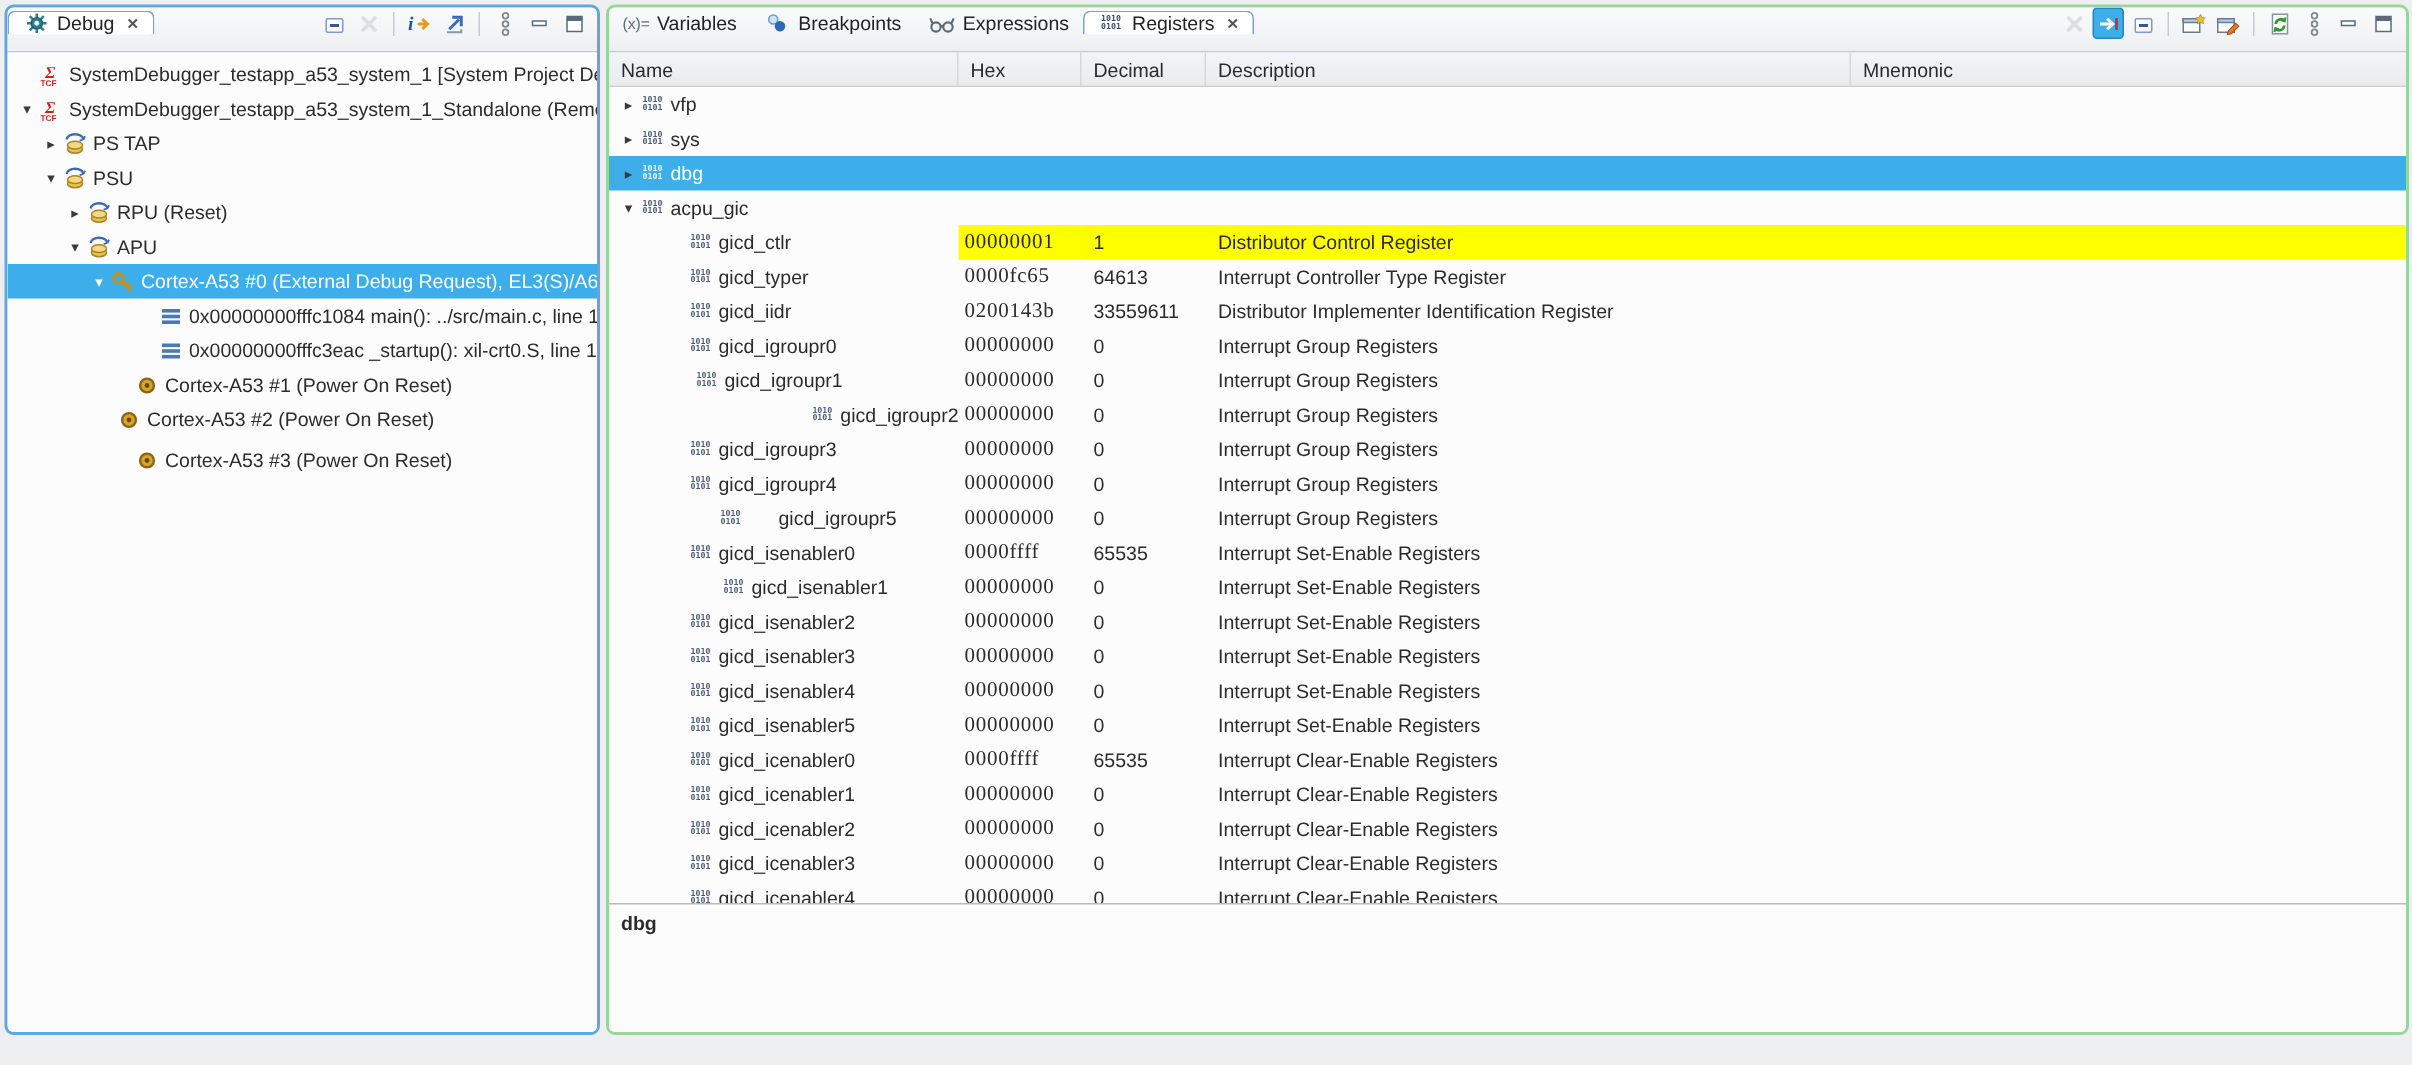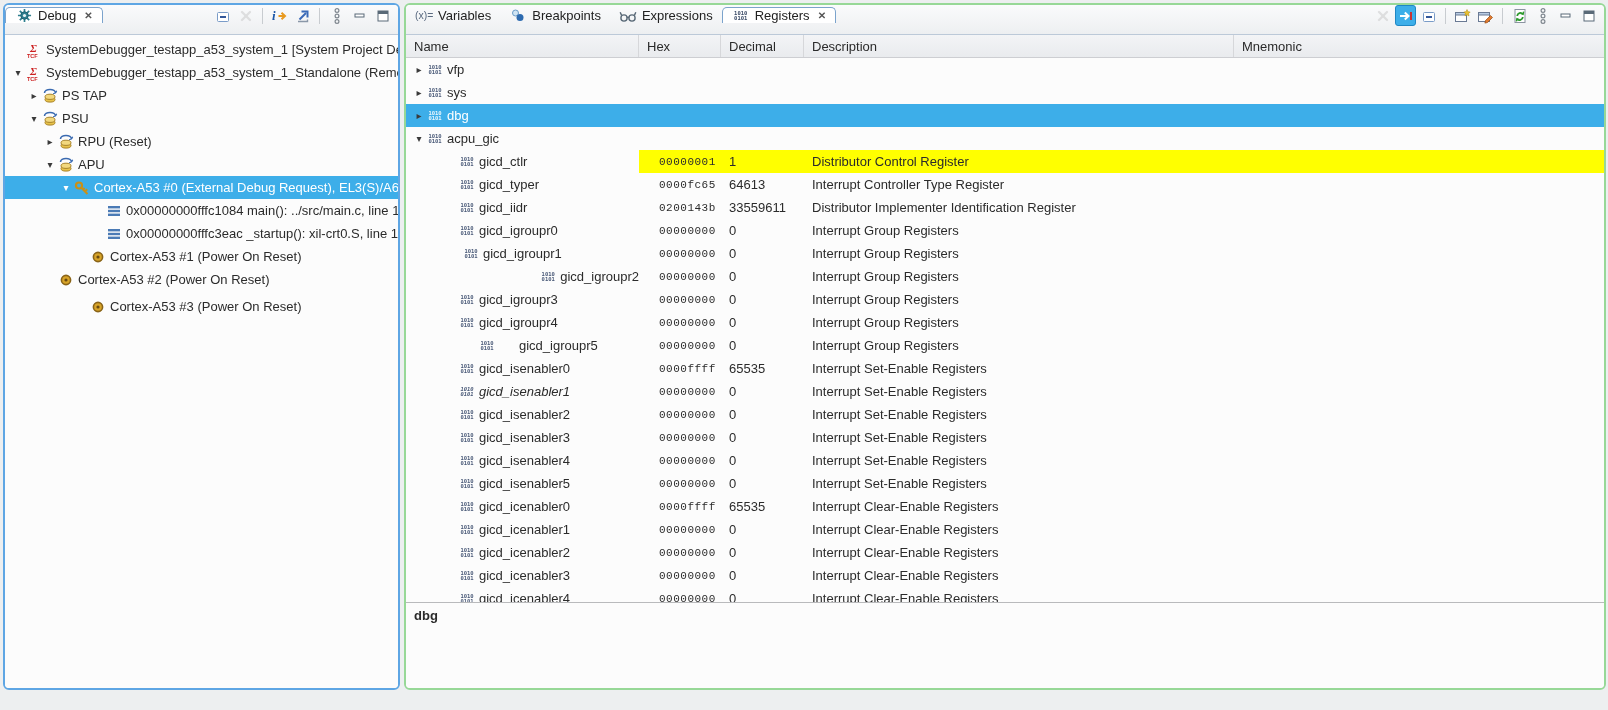--- a/index.html
+++ b/index.html
@@ -34,22 +34,22 @@
 .hcell{display:flex;align-items:center;padding:0 8px;border-right:1px solid #d6d7da;color:#2a2a2a}
 .hcell.c0{width:233px}.hcell.c1{width:82px}.hcell.c2{width:83px}.hcell.c3{width:430px}
 .hcell.c4{flex:1;border-right:none}
 .tbody{height:544px;flex:none;overflow:hidden;background:#fcfcfc}
 .rrow{height:23px;display:flex;align-items:stretch;white-space:nowrap}
 .rrow.selected{background:#3daee9;color:#fff}
 .rrow.selected .bin{color:#eaf6fd}
 .rrow.changed .cell:not(.name){background:#ffff00}
 .cell{display:flex;align-items:center;overflow:hidden;flex:none}
 .cell.name{width:233px}
-.cell.hex{width:82px;padding-left:20px;font-family:Liberation Mono, monospace;
-  font-size:11px;letter-spacing:.5px}
+.cell.hex{width:82px;padding-left:4px;font-family:Liberation Serif, serif;
+  font-size:14px;letter-spacing:.5px}
 .cell.dec{width:83px;padding-left:8px}
 .cell.desc{width:430px;padding-left:8px}
 .cell.mnem{flex:1;padding-left:8px}
 .detail{flex:1;border-top:1px solid #b9babc;background:#fcfcfc;padding:5px 8px;font-weight:bold}
 </style>
 </head>
 <body>
 
 <div class="panel" id="debug-panel">
   <div class="tabstrip">
@@ -246,21 +246,21 @@
       <div class="trow" style="padding-left: 70px;">
         <span class="arrow"></span>
         <span class="icon">
           <svg width="14" height="14">
             <circle cx="7" cy="7" r="4.6" fill="#d8a428" stroke="#8a6418" stroke-width="1.6"></circle>
             <circle cx="7" cy="7" r="1.6" fill="#6a4a10"></circle>
           </svg>
         </span>
         <span class="lbl">Cortex-A53 #1 (Power On Reset)</span>
       </div>
-      <div class="trow" style="padding-left: 38px;">
+      <div class="trow" style="padding-left: 58px;">
         <span class="arrow"></span>
         <span class="icon">
           <svg width="14" height="14">
             <circle cx="7" cy="7" r="4.6" fill="#d8a428" stroke="#8a6418" stroke-width="1.6"></circle>
             <circle cx="7" cy="7" r="1.6" fill="#6a4a10"></circle>
           </svg>
         </span>
         <span class="lbl">Cortex-A53 #2 (Power On Reset)</span>
       </div>
       <div class="trow" style="padding-left: 70px; align-items: flex-end;">
@@ -588,21 +588,21 @@
             <span class="bin">1010<br>0101</span>
           </span>
           <span class="lbl">gicd_isenabler0</span>
         </div>
         <div class="cell hex">0000ffff</div>
         <div class="cell dec">65535</div>
         <div class="cell desc">Interrupt Set-Enable Registers</div>
         <div class="cell mnem"></div>
       </div>
       <div class="rrow">
-        <div class="cell name" style="padding-left: 38px; font-style: italic;">
+        <div class="cell name" style="padding-left: 60px;">
           <span class="arrow"></span>
           <span class="icon">
             <span class="bin">1010<br>0101</span>
           </span>
           <span class="lbl">gicd_isenabler1</span>
         </div>
         <div class="cell hex">00000000</div>
         <div class="cell dec">0</div>
         <div class="cell desc">Interrupt Set-Enable Registers</div>
         <div class="cell mnem"></div>

